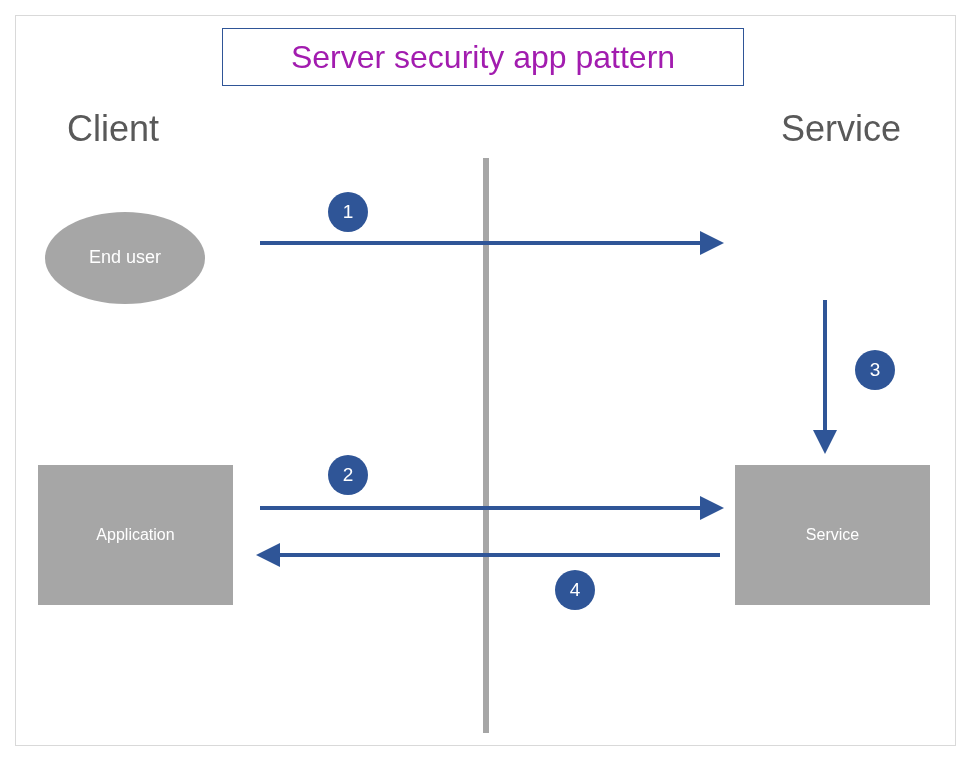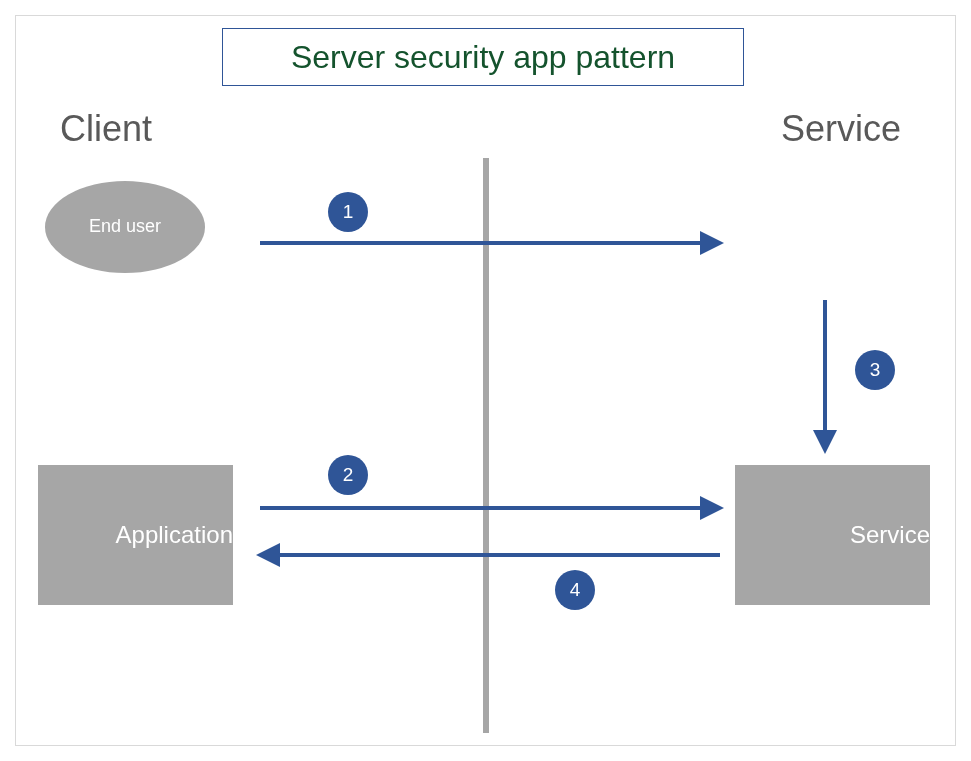--- a/index.html
+++ b/index.html
@@ -28,21 +28,21 @@
     left: 222px;
     top: 28px;
     width: 520px;
     height: 56px;
     border: 1px solid #2f5597;
     background: #ffffff;
     display: flex;
     align-items: center;
     justify-content: center;
     font-size: 32px;
-    color: #14532d;
+    color: #a21caf;
     font-weight: 400;
   }
   .section-label {
     position: absolute;
     font-size: 36px;
     color: #595959;
     font-weight: 400;
   }
   .ellipse {
     position: absolute;
@@ -54,23 +54,23 @@
     text-align: center;
     color: #ffffff;
     font-size: 18px;
     line-height: 1.2;
   }
   .rect {
     position: absolute;
     background: #a6a6a6;
     display: flex;
     align-items: center;
-    justify-content: flex-end;
+    justify-content: center;
     color: #ffffff;
-    font-size: 24px;
+    font-size: 16px;
   }
   .divider {
     position: absolute;
     width: 6px;
     background: #a6a6a6;
   }
   .badge {
     position: absolute;
     width: 40px;
     height: 40px;
@@ -93,26 +93,26 @@
   }
 </style>
 </head>
 <body>
 
 <div class="canvas">
   <div class="frame"></div>
 
   <div class="title-box">Server security app pattern</div>
 
-  <div class="section-label" style="left:60px; top:108px;text-align:right;">Client</div>
+  <div class="section-label" style="left:67px; top:108px;text-align:right;">Client</div>
   <div class="section-label" style="right:70px; top:108px;">Service</div>
 
   <div class="divider" style="left:483px; top:158px; height:575px;"></div>
 
-  <div class="ellipse" style="left:45px; top:181px; width:160px; height:92px;">
+  <div class="ellipse" style="left:45px; top:212px; width:160px; height:92px;">
     <span>End user</span>
   </div>
 
 
   <div class="rect" style="left:38px; top:465px; width:195px; height:140px;">
     <span>Application</span>
   </div>
 
   <div class="rect" style="left:735px; top:465px; width:195px; height:140px;">
     <span>Service</span>

